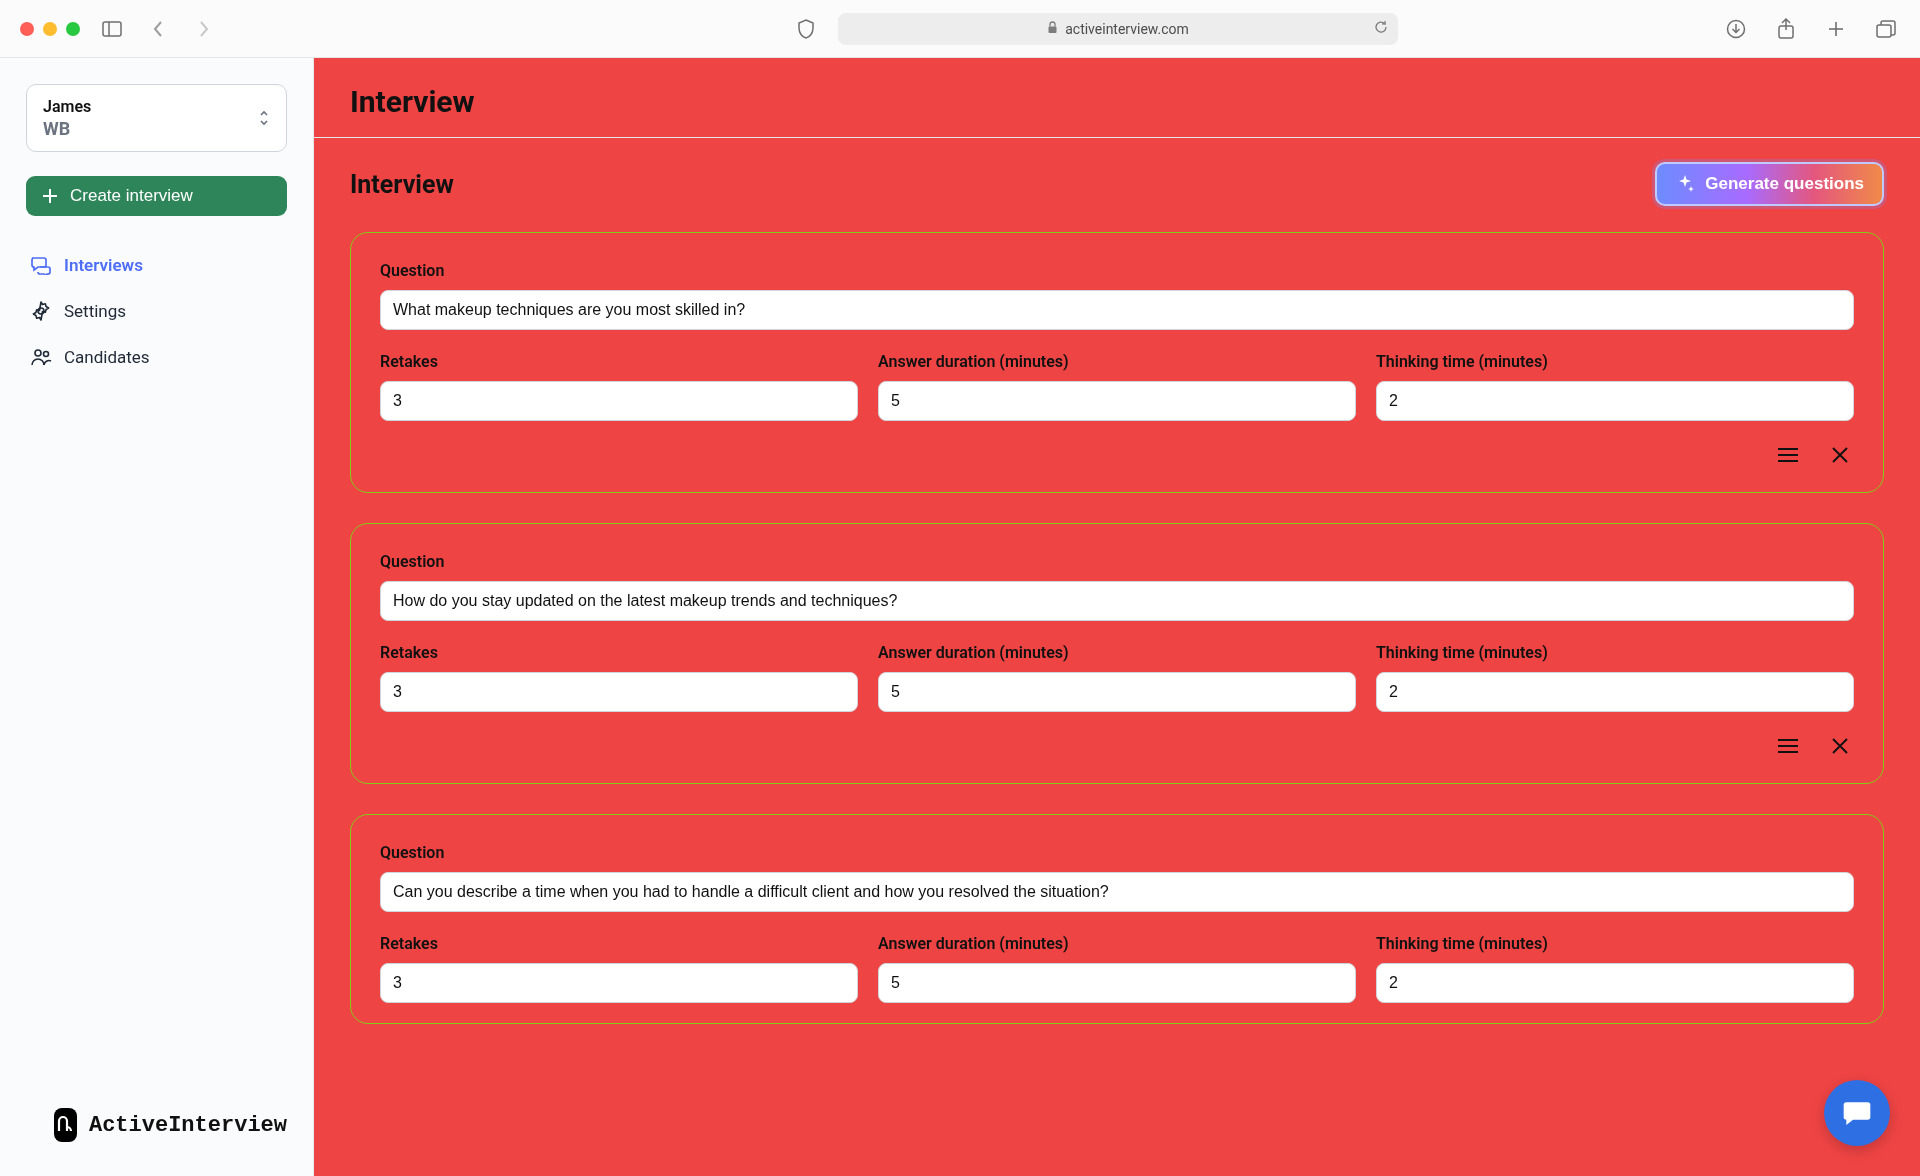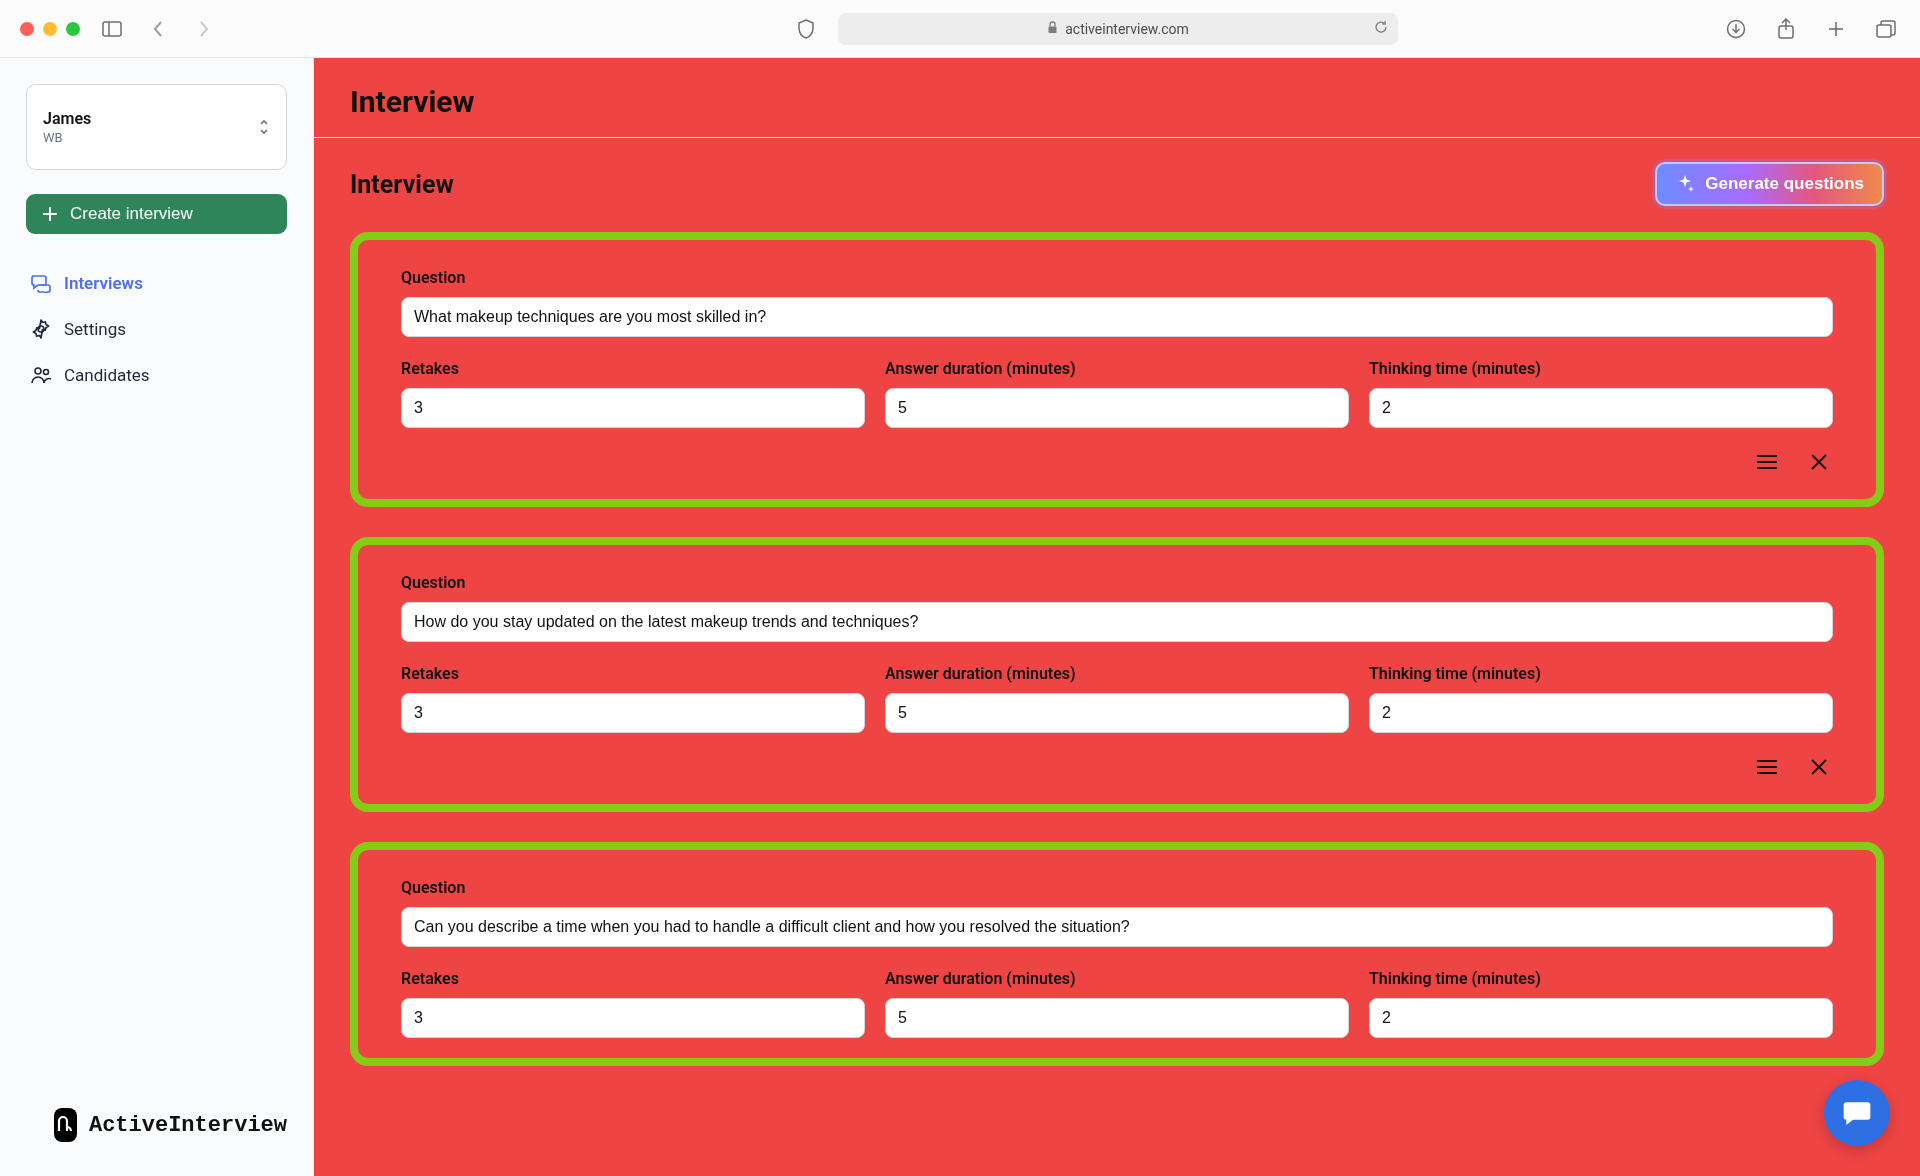--- a/index.html
+++ b/index.html
@@ -53,29 +53,29 @@
       width: 314px;
       background: #fafbfc;
       border-right: 1px solid #e5e7eb;
       display: flex;
       flex-direction: column;
       padding: 26px;
     }
     .account-switcher {
       border: 1px solid #d1d5db;
       border-radius: 10px;
-      padding: 24px 16px;
+      padding: 12px 16px;
       background: #fff;
       display: flex;
       align-items: center;
       justify-content: space-between;
       margin-bottom: 24px;
     }
     .account-info .name { font-size: 16px; font-weight: 600; color: #111; }
-    .account-info .org { font-size: 13px; color: #6b7280; margin-top: 2px; }
+    .account-info .org { font-size: 18px; color: #6b7280; margin-top: 2px; font-weight: bold; }
     .chev-stack { color: #6b7280; display:flex; flex-direction:column; gap:0; line-height:5px; font-size:10px; }
 
     .create-btn {
       background: #2f855a;
       color: #fff;
       border: none;
       border-radius: 9px;
       padding: 10px 14px;
       font-size: 17px;
       font-weight: 500;
@@ -119,23 +119,23 @@
       border-radius: 10px;
       background: linear-gradient(90deg, #6d8cff 0%, #a86bff 40%, #e4577d 70%, #f08a4a 100%);
       color:#fff; font-weight:600; font-size:17px;
       border: 2px solid #bfcaff;
       box-shadow: 0 0 0 3px rgba(120,140,255,0.25);
       cursor:pointer;
     }
 
     .questions { padding: 26px 36px 40px; display:flex; flex-direction:column; gap:30px; }
     .q-card {
-      border: 8px solid #84cc16;
+      border: 1px solid #84cc16;
       border-radius: 18px;
-      padding: 28px 43px 20px;
+      padding: 28px 29px 20px;
     }
     .q-label { font-size:16px; font-weight:600; color:#111; margin-bottom:10px; }
     .q-input {
       width:100%;
       border:1px solid #d1d5db;
       border-radius:8px;
       padding: 10px 12px;
       font-size:16px;
       color:#111;
       outline:none;

